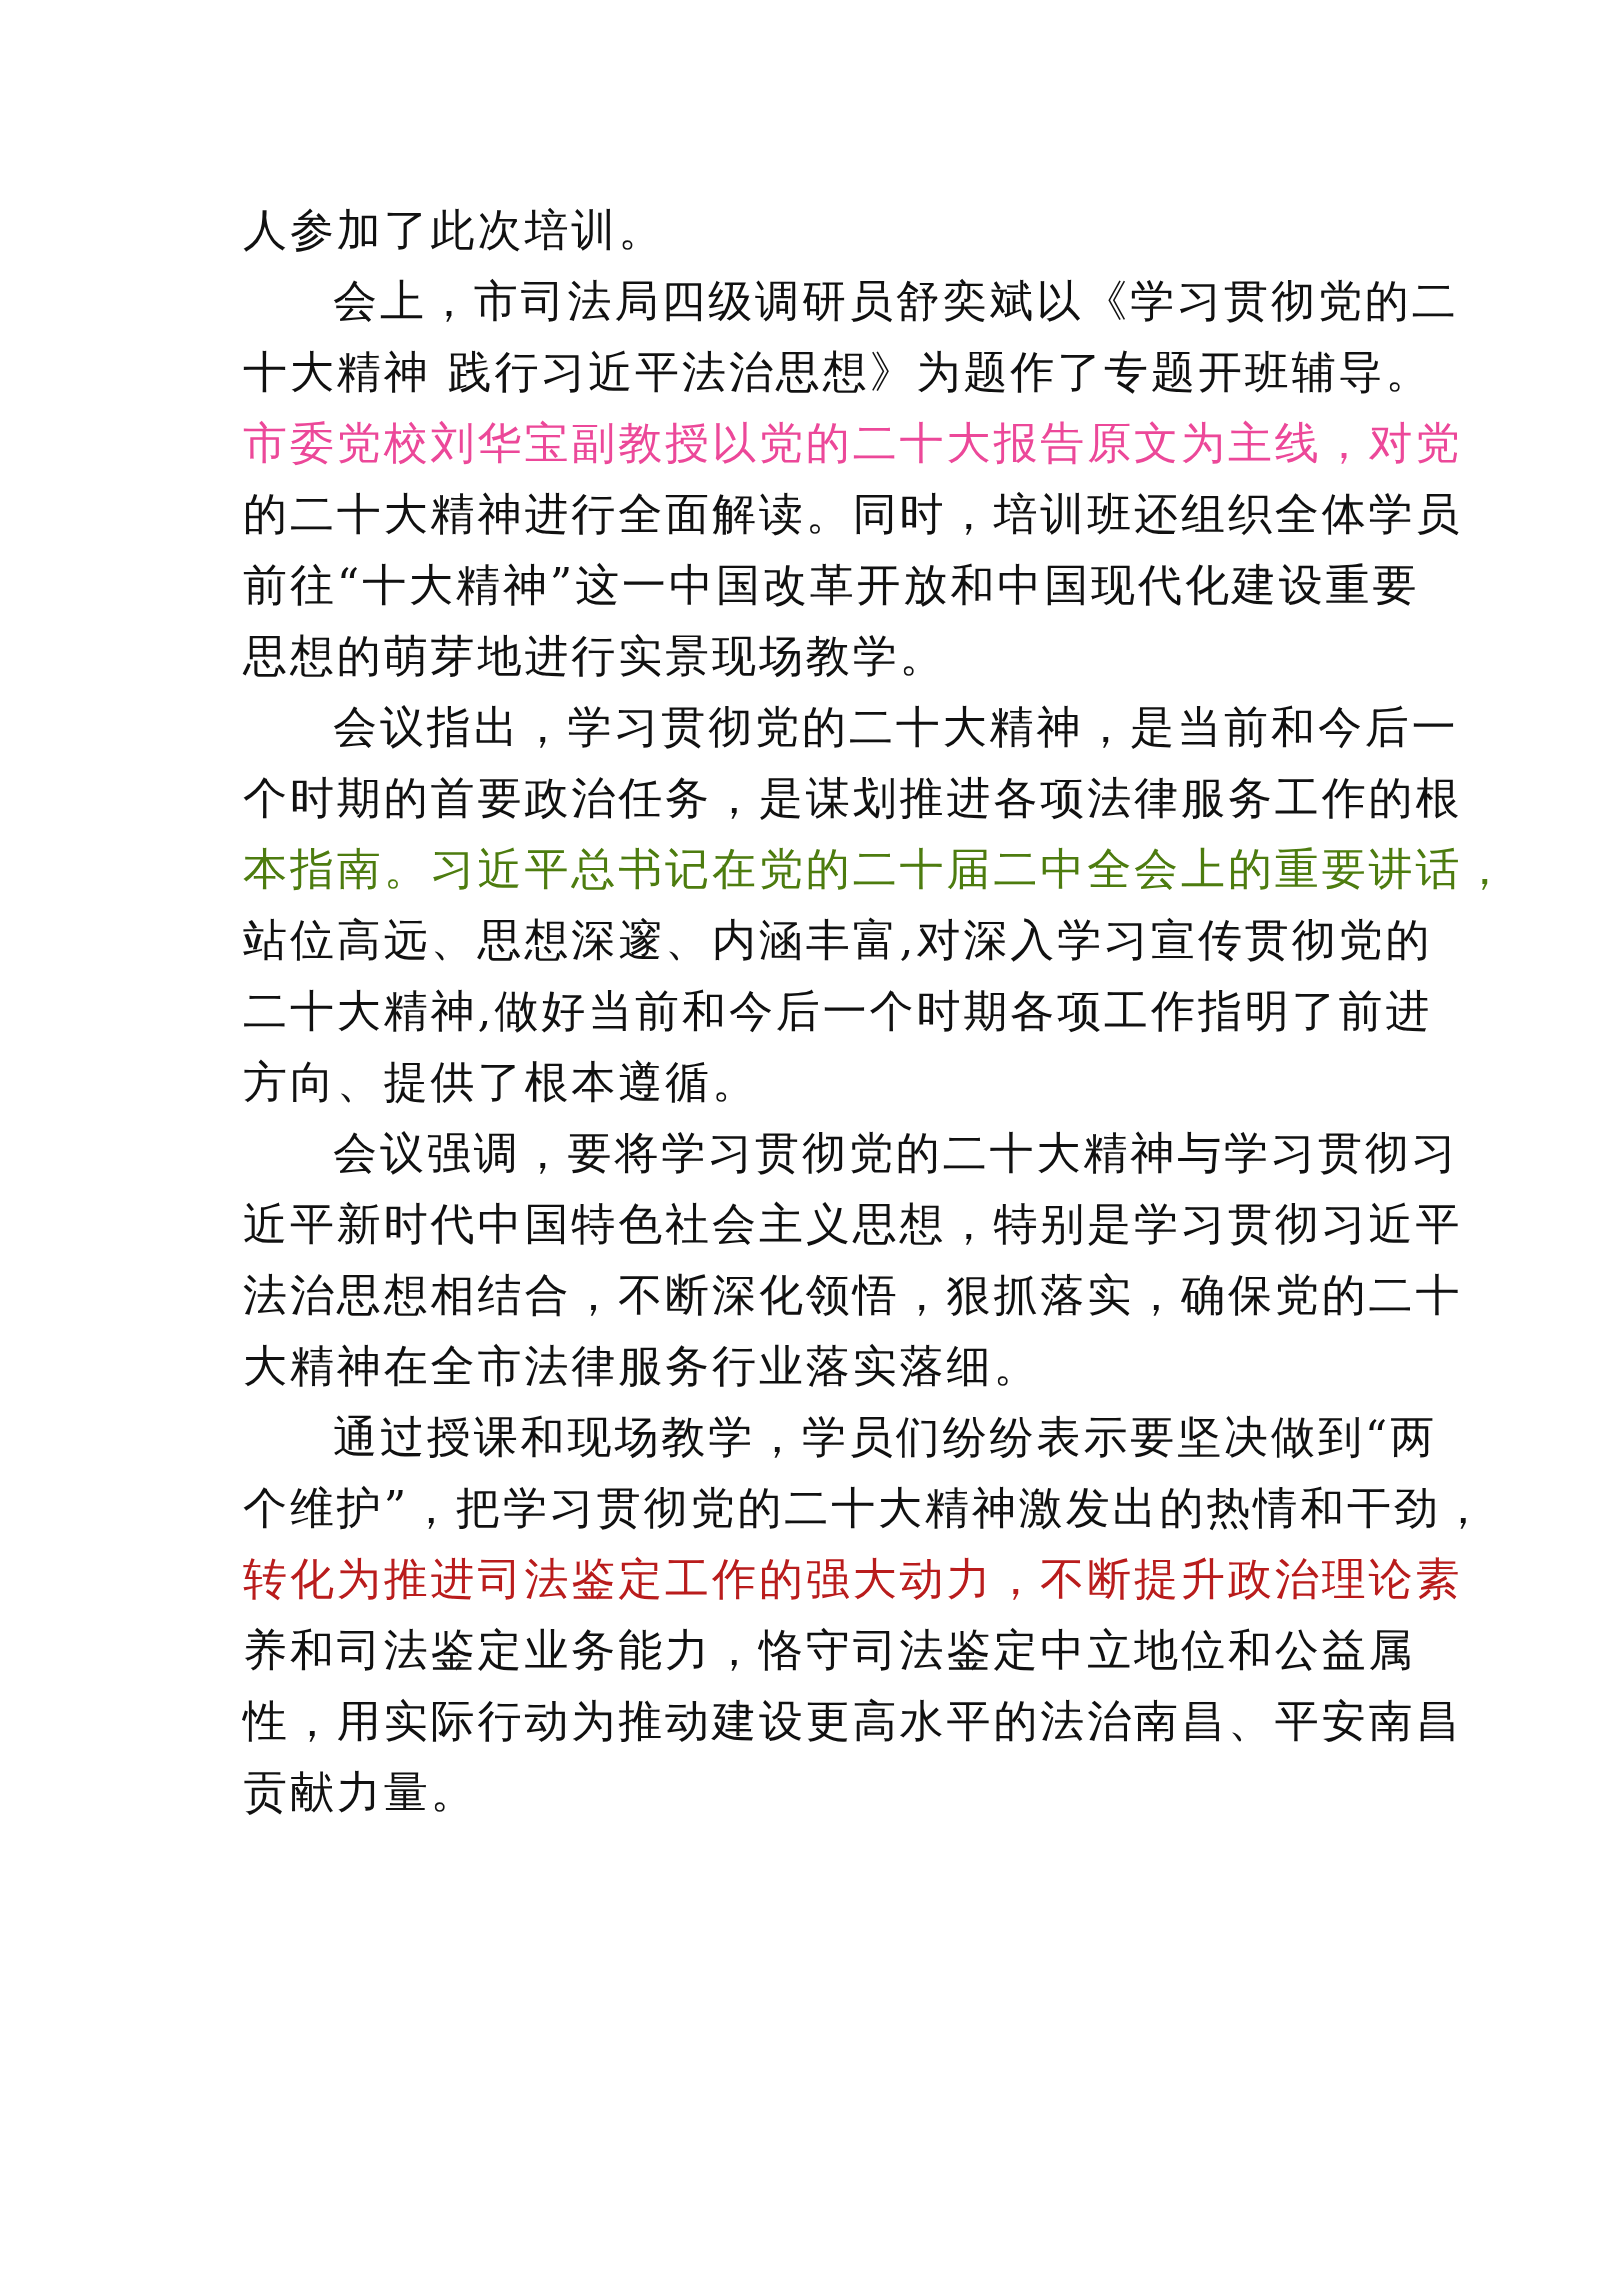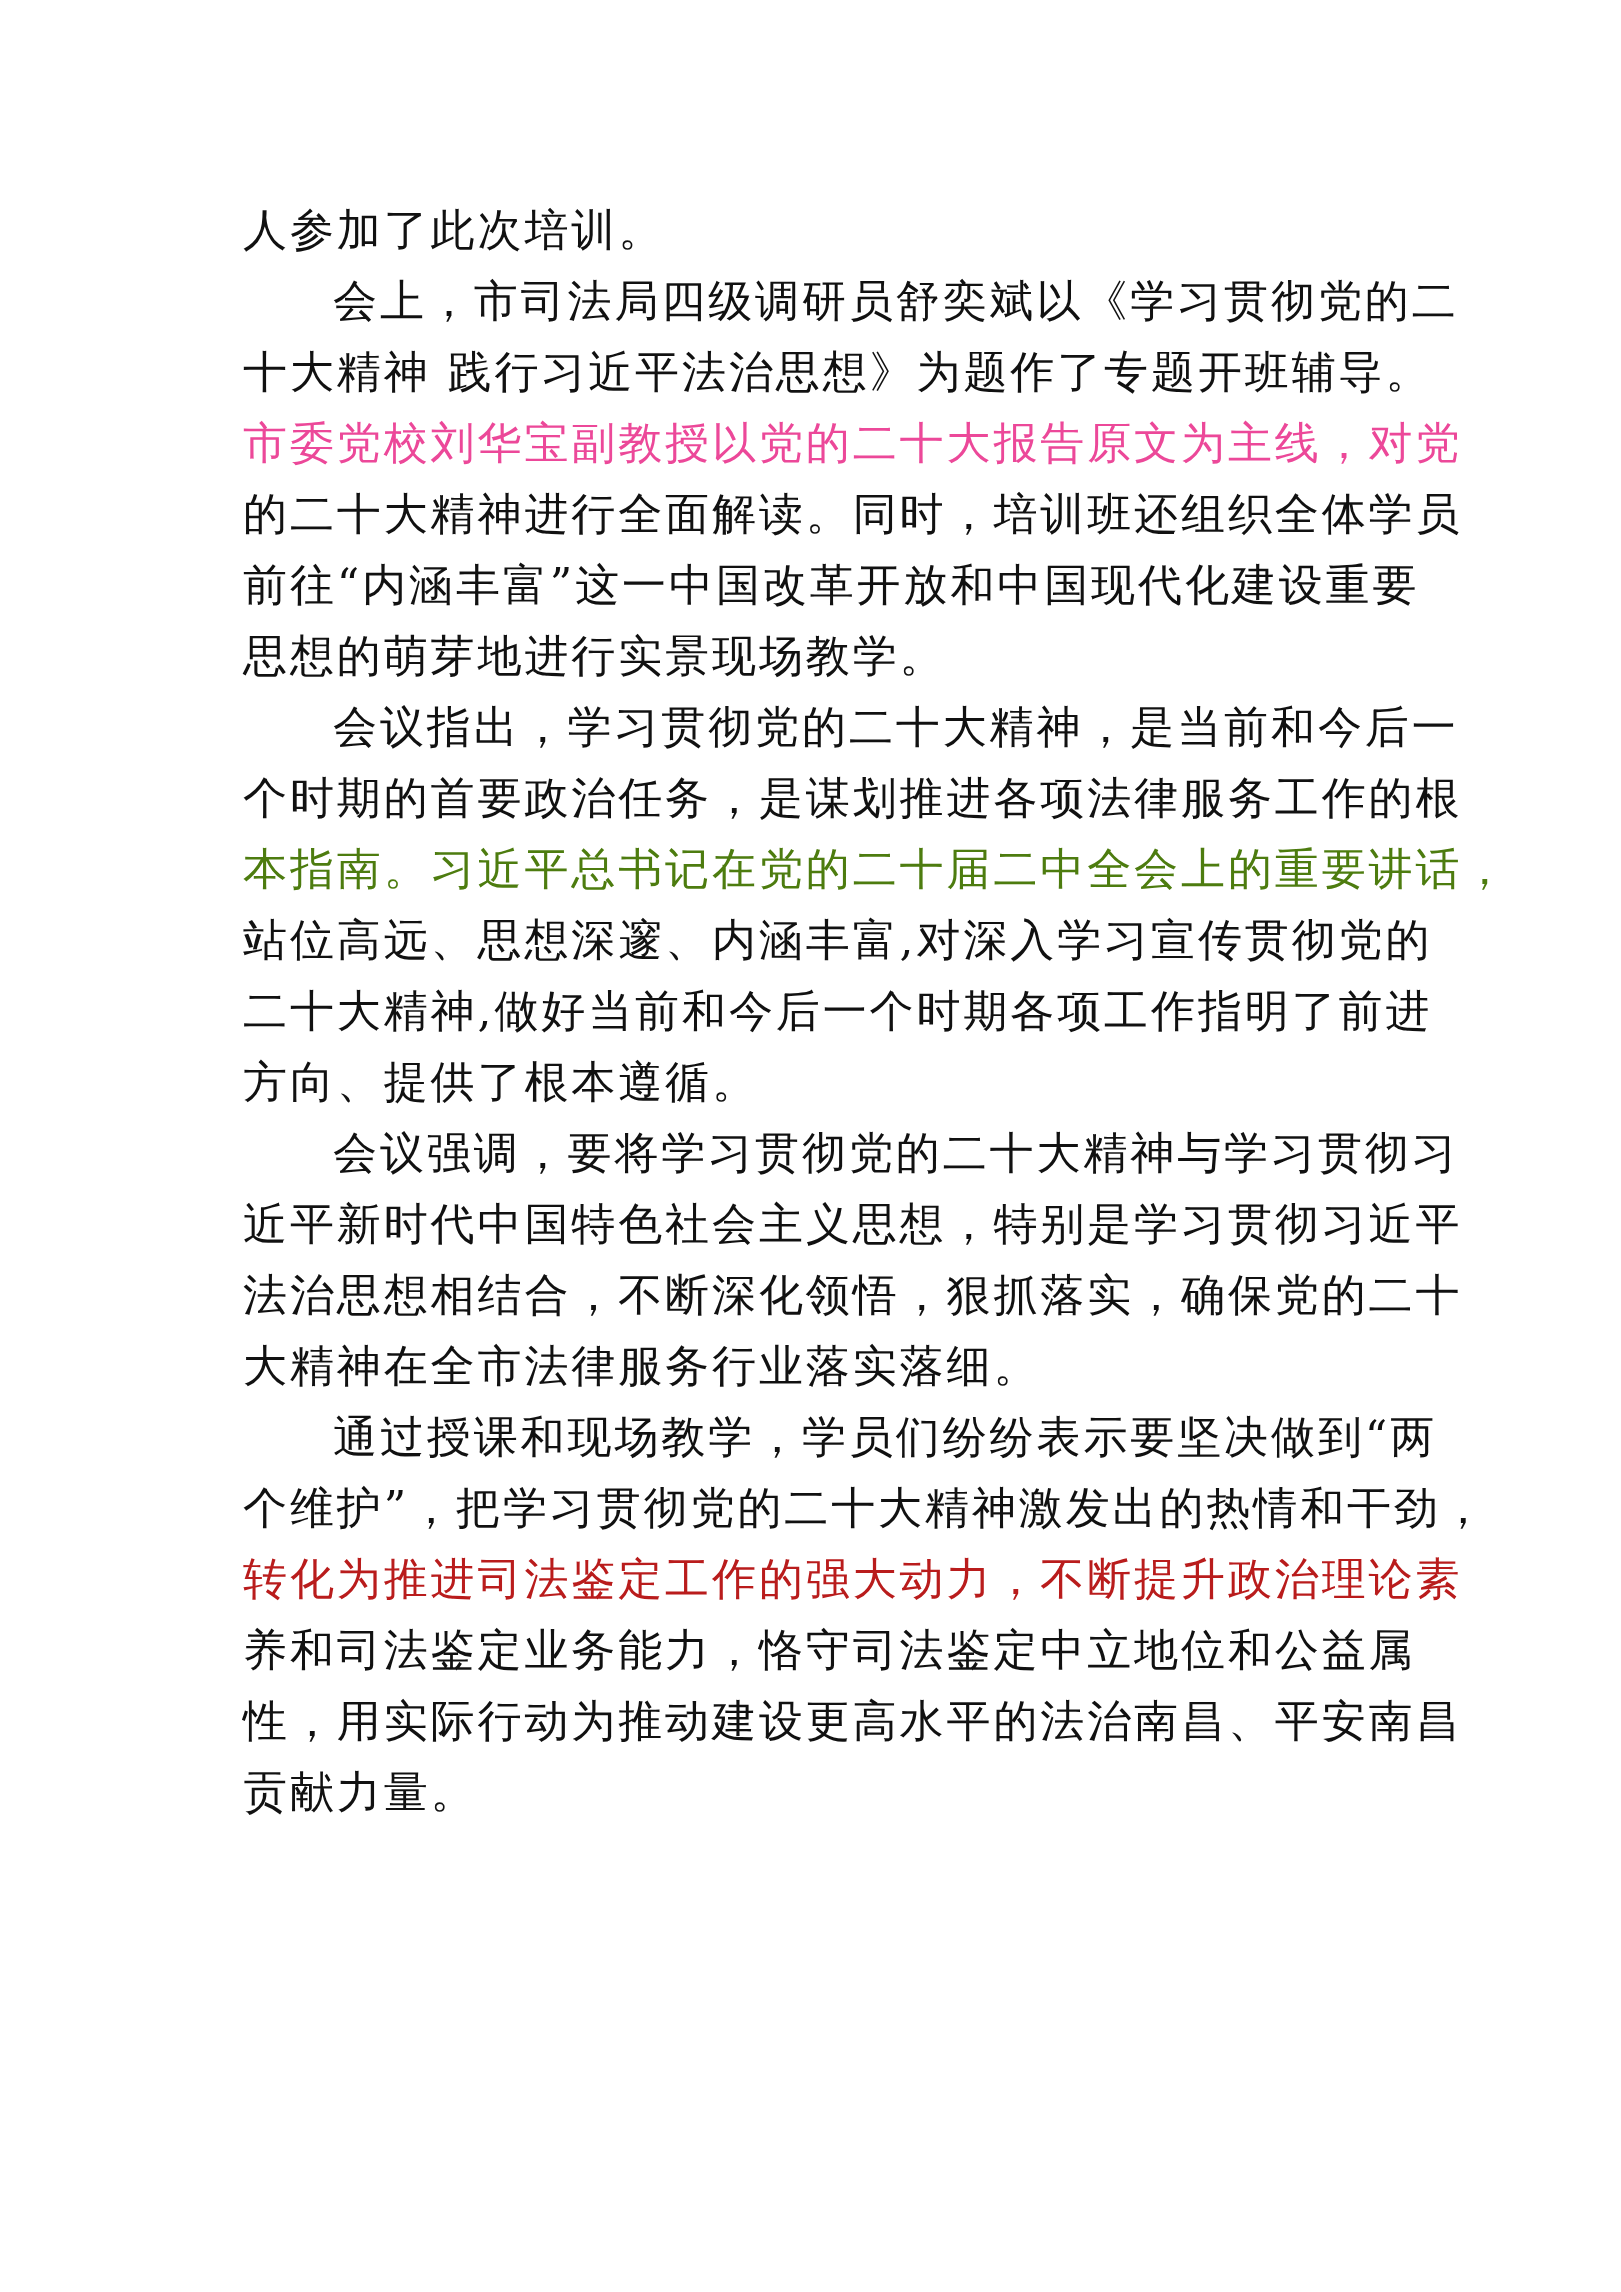--- a/index.html
+++ b/index.html
@@ -51,21 +51,21 @@
 <body>
 
 <div class="page" style="background: rgb(255, 255, 255);">
 
   <div class="document-body" style="color: rgb(17, 17, 17);">
       <div class="line" style="color: rgb(17, 17, 17);">人参加了此次培训。</div>
       <div class="line indent" style="color: rgb(17, 17, 17);">会上，市司法局四级调研员舒奕斌以《学习贯彻党的二</div>
       <div class="line" style="color: rgb(17, 17, 17);">十大精神 践行习近平法治思想》为题作了专题开班辅导。</div>
       <div class="line" style="color: #ec4899;">市委党校刘华宝副教授以党的二十大报告原文为主线，对党</div>
       <div class="line" style="color: rgb(17, 17, 17);">的二十大精神进行全面解读。同时，培训班还组织全体学员</div>
-      <div class="line" style="color: rgb(17, 17, 17);">前往“内涵丰富”这一中国改革开放和中国现代化建设重要</div>
+      <div class="line" style="color: rgb(17, 17, 17);">前往“十大精神”这一中国改革开放和中国现代化建设重要</div>
       <div class="line" style="color: rgb(17, 17, 17);">思想的萌芽地进行实景现场教学。</div>
       <div class="line indent" style="color: rgb(17, 17, 17);">会议指出，学习贯彻党的二十大精神，是当前和今后一</div>
       <div class="line" style="color: rgb(17, 17, 17);">个时期的首要政治任务，是谋划推进各项法律服务工作的根</div>
       <div class="line" style="color: #4d7c0f; text-align: right;">本指南。习近平总书记在党的二十届二中全会上的重要讲话，</div>
       <div class="line" style="color: rgb(17, 17, 17);">站位高远、思想深邃、内涵丰富,对深入学习宣传贯彻党的</div>
       <div class="line" style="color: rgb(17, 17, 17);">二十大精神,做好当前和今后一个时期各项工作指明了前进</div>
       <div class="line" style="color: rgb(17, 17, 17);">方向、提供了根本遵循。</div>
       <div class="line indent" style="color: rgb(17, 17, 17);">会议强调，要将学习贯彻党的二十大精神与学习贯彻习</div>
       <div class="line" style="color: rgb(17, 17, 17);">近平新时代中国特色社会主义思想，特别是学习贯彻习近平</div>
       <div class="line" style="color: rgb(17, 17, 17);">法治思想相结合，不断深化领悟，狠抓落实，确保党的二十</div>

